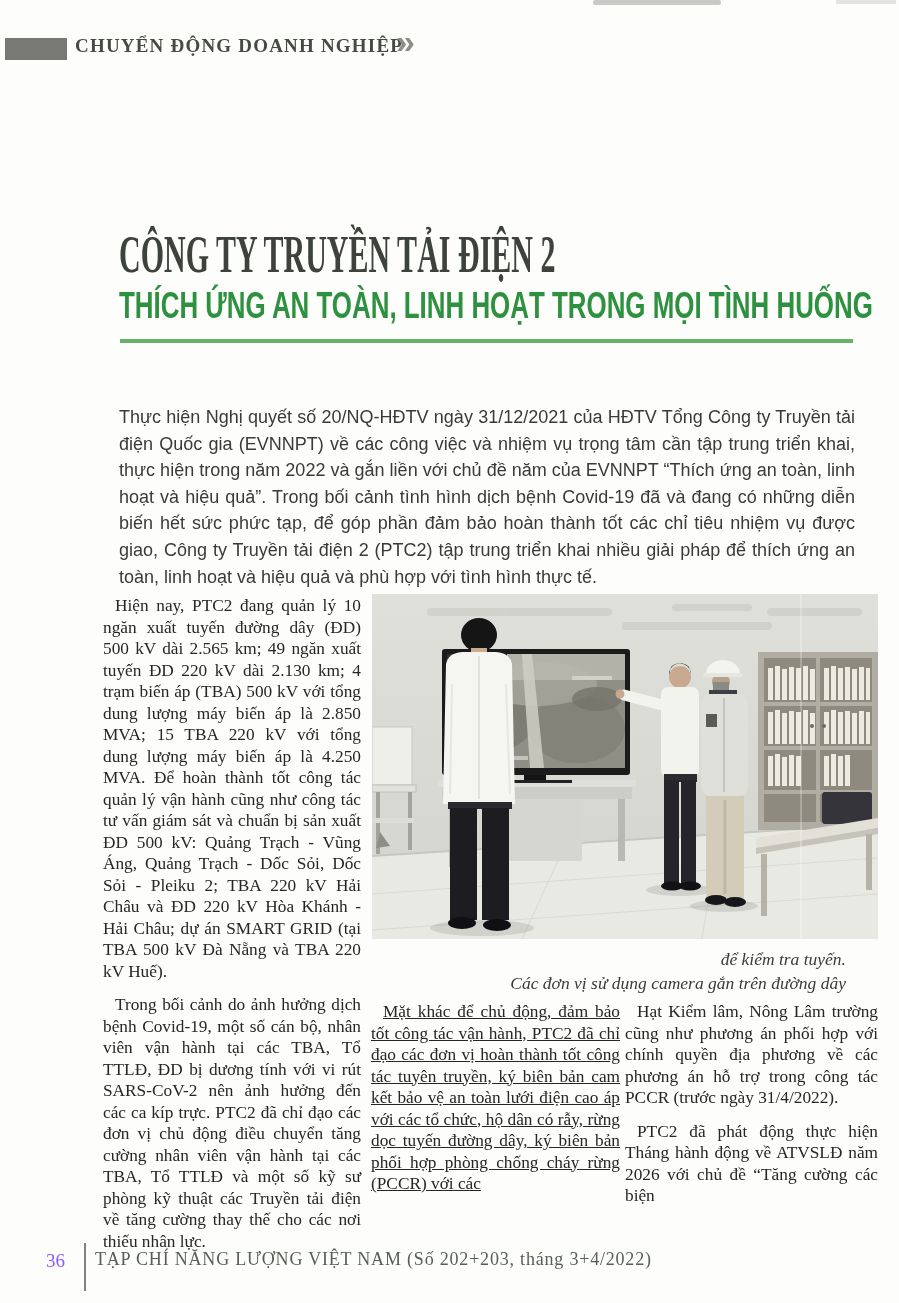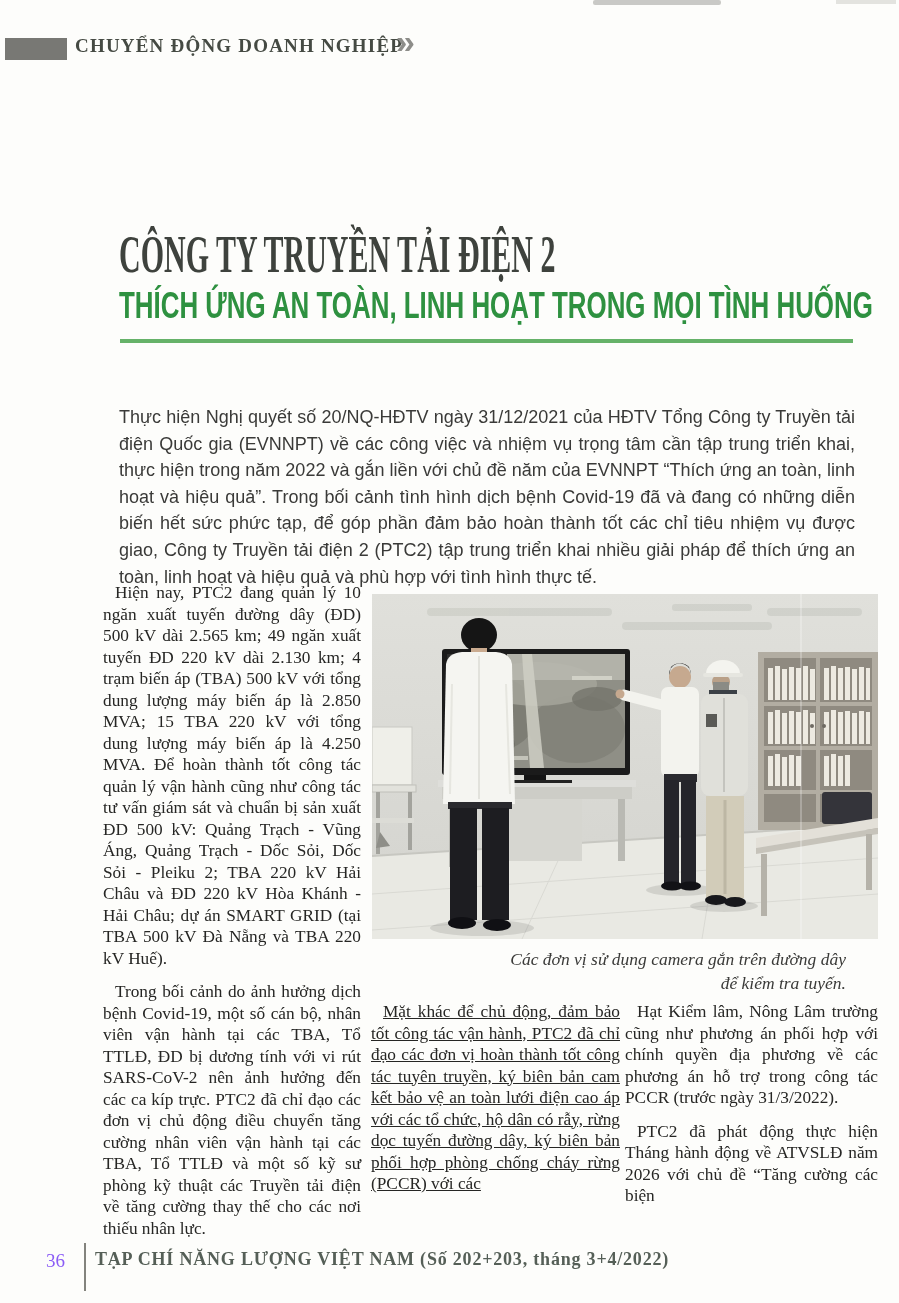--- a/index.html
+++ b/index.html
@@ -42,37 +42,37 @@
   
   .lead{
     left:119px;top:364px;width:736px;
     font-family:"Liberation Sans","DejaVu Sans",sans-serif;
     font-size:18px;line-height:26.6px;color:#3a3a38;text-align:justify;margin-top:40px;
   }
 
   
   .col{font-size:17.3px;line-height:21.5px;text-align:justify;color:#262624;}
   .col p{margin:0 0 12px 0;text-indent:12px;}
-  .col-left{left:103px;top:582px;width:258px;}
+  .col-left{left:103px;top:595px;width:258px;}
   .col-mid{left:371px;top:1001px;width:249px;text-decoration:underline;}
   .col-right{left:625px;top:1001px;width:253px;}
 
   
   .photo{left:372px;top:594px;width:506px;height:345px;background:#d9d9d5;}
   .photo svg{display:block;}
   .caption{
     left:372px;top:947px;width:474px;text-align:right;
     font-style:italic;font-size:17.5px;line-height:24px;color:#3a3a38;
   }
 
   
   .footer-pageno{left:46px;top:1250px;font-size:19px;color:#8b5cf6;}
   .footer-divider{left:84px;top:1243px;width:2px;height:48px;background:#83837d;}
   .footer-journal{
-    left:95px;top:1249px;font-size:18px;letter-spacing:0.8px;color:#555f57;white-space:nowrap;font-weight:bold;
+    left:95px;top:1249px;font-size:18px;letter-spacing:0.8px;color:#555f57;white-space:nowrap;
   }
 </style>
 </head>
 <body>
 
 <div class="abs scan-smudge-top"></div>
 <div class="abs scan-smudge-top2"></div>
 
 <div class="abs section-bar" style="background: rgb(120, 120, 116);"></div>
 <div class="abs section-title">CHUYỂN ĐỘNG DOANH NGHIỆP</div>
@@ -266,30 +266,30 @@
       <rect x="110" y="214" width="27" height="112" fill="#1d1d21"></rect>
       <ellipse cx="90" cy="329" rx="14" ry="6" fill="#101014"></ellipse>
       <ellipse cx="125" cy="331" rx="14" ry="6" fill="#101014"></ellipse>
     </g>
 
     <rect x="428" y="0" width="2" height="345" fill="#ffffff" opacity="0.25"></rect>
   </svg>
 </div>
 
 <div class="abs caption">
+  <div>để kiểm tra tuyến.</div>
   <div>Các đơn vị sử dụng camera gắn trên đường dây</div>
-  <div>để kiểm tra tuyến.</div>
 </div>
 
 <div class="abs col col-mid">
   <p>Mặt khác để chủ động, đảm bảo tốt công tác vận hành, PTC2 đã chỉ đạo các đơn vị hoàn thành tốt công tác tuyên truyền, ký biên bản cam kết bảo vệ an toàn lưới điện cao áp với các tổ chức, hộ dân có rẫy, rừng dọc tuyến đường dây, ký biên bản phối hợp phòng chống cháy rừng (PCCR) với các</p>
 </div>
 
 <div class="abs col col-right">
-  <p>Hạt Kiểm lâm, Nông Lâm trường cũng như phương án phối hợp với chính quyền địa phương về các phương án hỗ trợ trong công tác PCCR (trước ngày 31/3/2022).</p>
+  <p>Hạt Kiểm lâm, Nông Lâm trường cũng như phương án phối hợp với chính quyền địa phương về các phương án hỗ trợ trong công tác PCCR (trước ngày 31/4/2022).</p>
   <p>PTC2 đã phát động thực hiện Tháng hành động về ATVSLĐ năm 2026 với chủ đề “Tăng cường các biện</p>
 </div>
 
 <div class="abs footer-pageno">36</div>
 <div class="abs footer-divider"></div>
 <div class="abs footer-journal" style="color: rgb(85, 95, 87);">
   <span>TẠP CHÍ NĂNG LƯỢNG VIỆT NAM</span>
   <span> </span>
   <span>(Số 202+203, tháng 3+4/2022)</span>
 </div>

